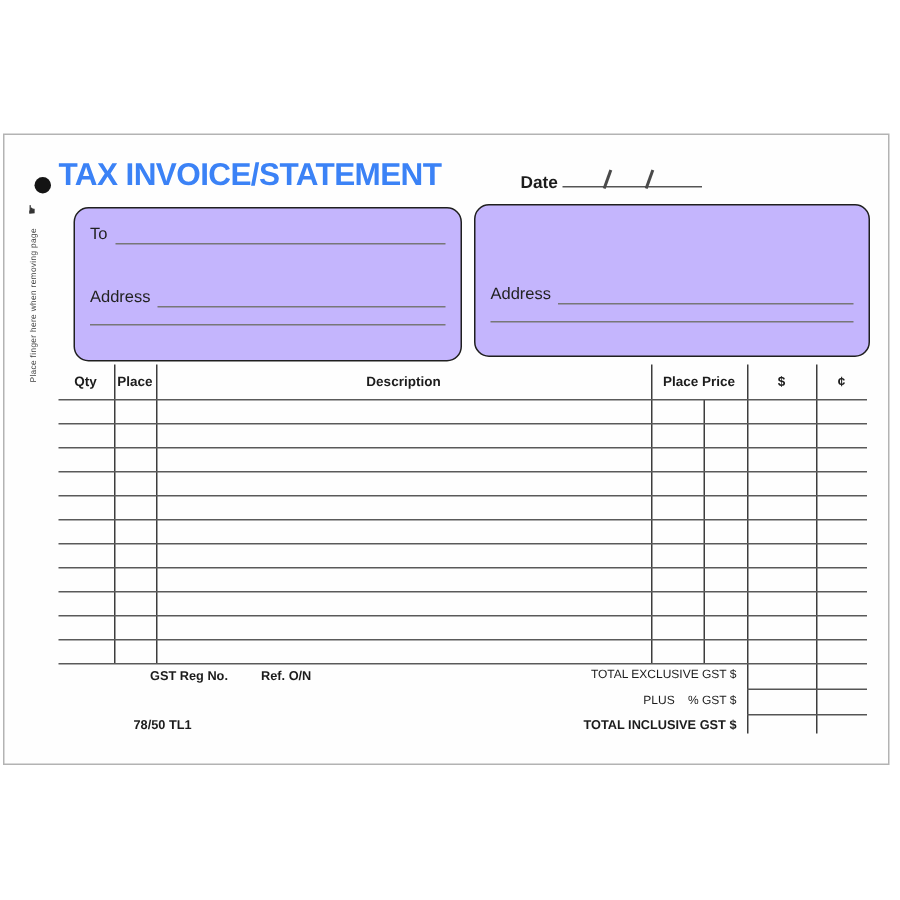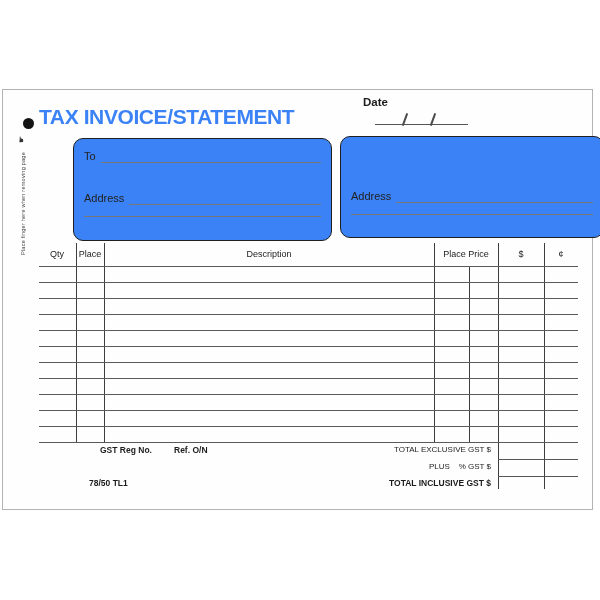--- a/index.html
+++ b/index.html
@@ -7,44 +7,44 @@
           font-family:"Liberation Sans",sans-serif;color:#1c1c1c;}
   .page{position:absolute;left:2px;top:89px;width:589px;height:419px;background:#fefefe;
         border:1px solid #b3b3b3;}
   .dot{position:absolute;left:20px;top:28px;width:11px;height:11px;border-radius:50%;background:#141414;}
   .hand{position:absolute;left:15px;top:45px;font-size:8px;color:#333;
         transform:rotate(-90deg);transform-origin:center;}
   .side-note{position:absolute;left:17px;top:165px;transform:rotate(-90deg);transform-origin:0 0;
              font-size:5.6px;color:#444;white-space:nowrap;letter-spacing:0.2px;}
   .title{position:absolute;left:36px;top:15px;font-size:21px;font-weight:800;
          letter-spacing:-0.4px;color:#3b82f6;}
-  .date-label{position:absolute;left:344px;top:6px;font-size:11.5px;font-weight:bold;margin-left:16px;}
+  .date-label{position:absolute;left:344px;top:26px;font-size:11.5px;font-weight:bold;}
   .date-line{position:absolute;left:372px;top:34px;width:93px;height:1px;background:#555;}
   .slash{position:absolute;width:2px;height:13px;background:#4a4a4a;transform:rotate(20deg);}
   .slash.s1{left:401px;top:23px;}
   .slash.s2{left:429px;top:23px;}
-  .box{position:absolute;border:1.6px solid #1f1f1f;border-radius:10px;background:#3b82f6;margin-left:24px;}
+  .box{position:absolute;border:1.6px solid #1f1f1f;border-radius:10px;background:#c4b5fd;}
   .box.to{left:46px;top:48px;width:257px;height:101px;}
   .box.from{left:313px;top:46px;width:262px;height:100px;}
   .brow{position:absolute;left:10px;right:10px;height:18px;display:flex;align-items:flex-end;}
   .brow.r1{top:6px;} .brow.r2{top:48px;} .brow.r3{top:60px;}
   .blabel{font-size:11px;color:#222;line-height:1;padding-bottom:1px;}
   .bfill{flex:1;border-bottom:1px solid #777;margin-left:5px;height:100%;}
   .bfill.full{margin-left:0;}
   .hline{position:absolute;left:36px;width:539px;height:1px;background:#5a5a5a;}
   .vline{position:absolute;width:1px;background:#3d3d3d;}
   .v-a{left:73px;top:153px;height:199px;}
   .v-b{left:101px;top:153px;height:199px;}
   .v-c{left:431px;top:153px;height:199px;}
   .v-d{left:466px;top:176px;height:176px;}
   .v-e{left:495px;top:153px;height:246px;}
   .v-f{left:541px;top:153px;height:246px;}
   .tline{position:absolute;left:495px;width:80px;height:1px;background:#555;}
   .tline.t1{top:369px;} .tline.t2{top:386px;}
-  .th{position:absolute;top:159px;font-size:9px;font-weight:normal;transform:translateX(-50%);white-space:nowrap;}
+  .th{position:absolute;top:159px;font-size:9px;font-weight:bold;transform:translateX(-50%);white-space:nowrap;}
   .ft{position:absolute;font-size:8.5px;white-space:pre;}
   .ft.gst{left:53px;top:355px;font-weight:bold;margin-left:44px;}
   .ft.ref{left:171px;top:355px;font-weight:bold;}
   .tot{position:absolute;left:300px;width:188px;text-align:right;font-size:8px;white-space:pre;}
   .tot.r1{top:355px;} .tot.r2{top:372px;} .tot.r3{top:388px;font-weight:bold;font-size:8.5px;}
   .code{position:absolute;left:86px;top:388px;font-size:8.5px;font-weight:bold;}
 </style>
 </head>
 <body>
 

